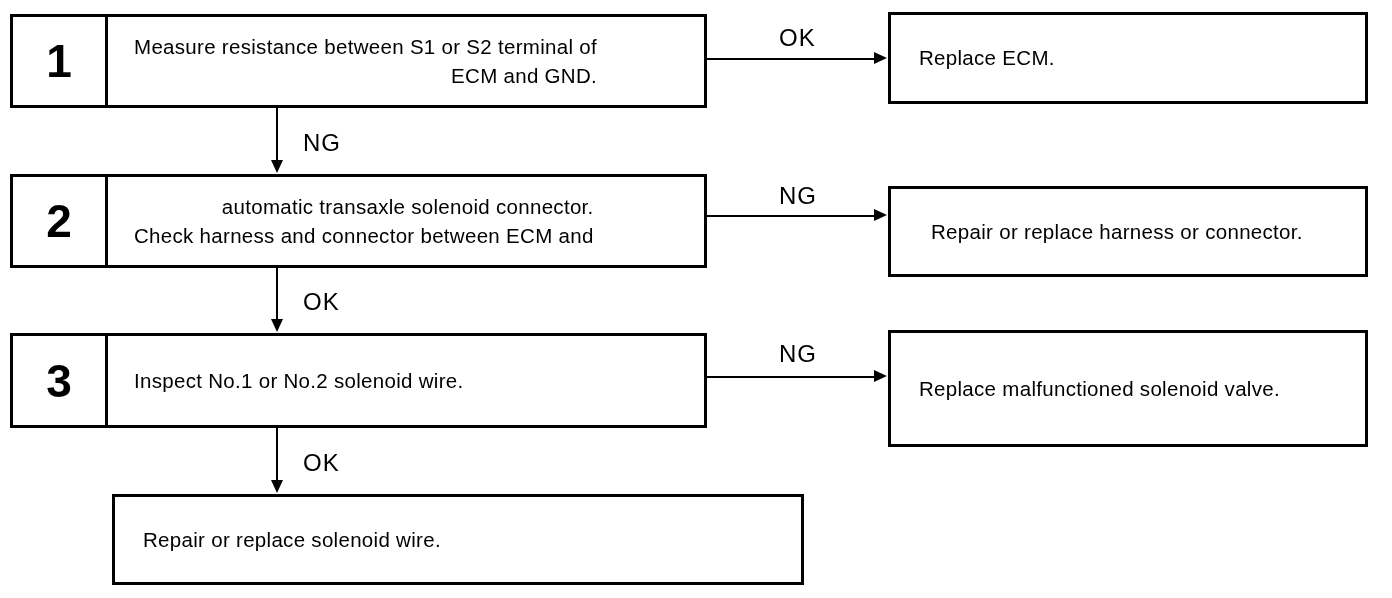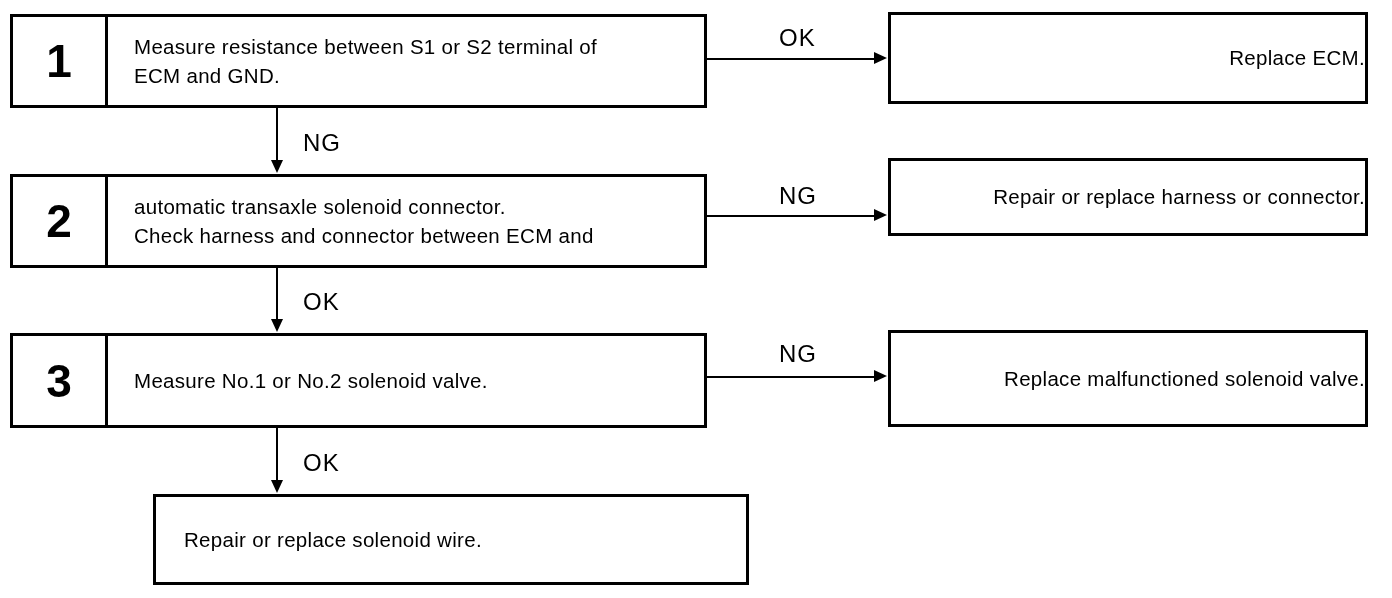--- a/index.html
+++ b/index.html
@@ -51,21 +51,20 @@
     line-height: 1.42;
     letter-spacing: 0.3px;
   }
   .result-box {
     display: flex;
     align-items: center;
     padding-left: 28px;
     box-sizing: border-box;
     font-size: 20.5px;
     letter-spacing: 0.3px;
-    justify-content: flex-end;
   }
   .plain-box {
     display: flex;
     align-items: center;
     padding-left: 28px;
     box-sizing: border-box;
     font-size: 20.5px;
     letter-spacing: 0.3px;
   }
   .conn-label {
@@ -96,20 +95,21 @@
   .arrow-right {
     position: absolute;
     width: 0;
     height: 0;
     border-top: 6px solid transparent;
     border-bottom: 6px solid transparent;
     border-left: 13px solid #000000;
   }
   .line2 {
     display: block;
+    text-align: right;
   }
 </style>
 </head>
 <body>
 
 <div id="canvas">
 
   <div class="box step-box" style="left:10px; top:14px; width:697px; height:94px;">
     <div class="step-num">1</div>
     <div class="step-text">
@@ -139,46 +139,46 @@
         <span class="line2">automatic transaxle solenoid connector.</span>
         <span class="line2">Check harness and connector between ECM and</span>
       </span>
     </div>
   </div>
 
   <div class="h-line" style="left:707px; top:215px; width:168px;"></div>
   <div class="arrow-right" style="left:874px; top:209px;"></div>
   <div class="conn-label" style="left:779px; top:184px;">NG</div>
 
-  <div class="box result-box" style="left:888px; top:158px; width:480px; height:78px;padding-left:40px;">
+  <div class="box result-box" style="left:888px; top:186px; width:480px; height:91px;padding-left:40px;">
     <span>Repair or replace harness or connector.</span>
   </div>
 
   <div class="v-line" style="left:276px; top:268px; height:53px;"></div>
   <div class="arrow-down" style="left:271px; top:319px;"></div>
   <div class="conn-label" style="left:303px; top:290px;">OK</div>
 
   <div class="box step-box" style="left:10px; top:333px; width:697px; height:95px;">
     <div class="step-num">3</div>
     <div class="step-text">
       <span>
-        <span class="line2">Measure No.1 or No.2 solenoid valve.</span>
+        <span class="line2">Inspect No.1 or No.2 solenoid wire.</span>
       </span>
     </div>
   </div>
 
   <div class="h-line" style="left:707px; top:376px; width:168px;"></div>
   <div class="arrow-right" style="left:874px; top:370px;"></div>
   <div class="conn-label" style="left:779px; top:342px;">NG</div>
 
-  <div class="box result-box" style="left:888px; top:330px; width:480px; height:97px;">
+  <div class="box result-box" style="left:888px; top:330px; width:480px; height:117px;">
     <span>Replace malfunctioned solenoid valve.</span>
   </div>
 
   <div class="v-line" style="left:276px; top:428px; height:54px;"></div>
   <div class="arrow-down" style="left:271px; top:480px;"></div>
   <div class="conn-label" style="left:303px; top:451px;">OK</div>
 
-  <div class="box plain-box" style="left:112px; top:494px; width:596px; height:91px;margin-left:41px;">
+  <div class="box plain-box" style="left:112px; top:494px; width:692px; height:91px;">
     <span>Repair or replace solenoid wire.</span>
   </div>
 
 </div>
 
 </body></html>

